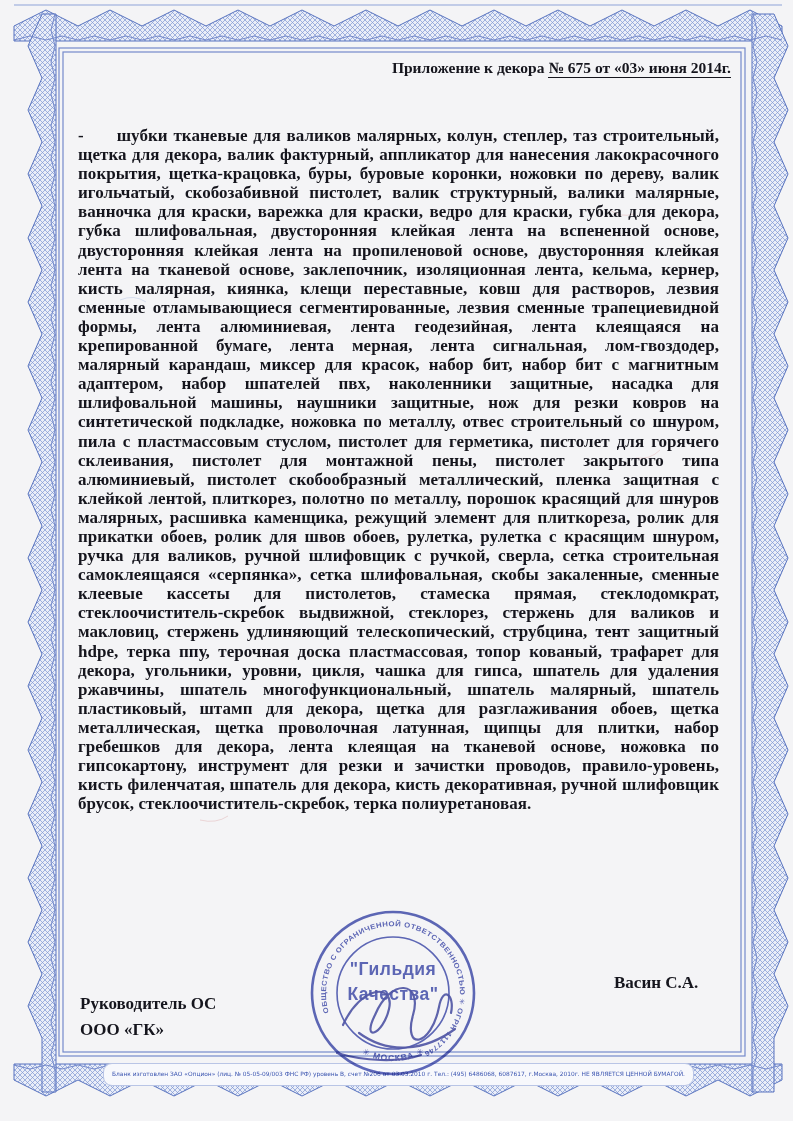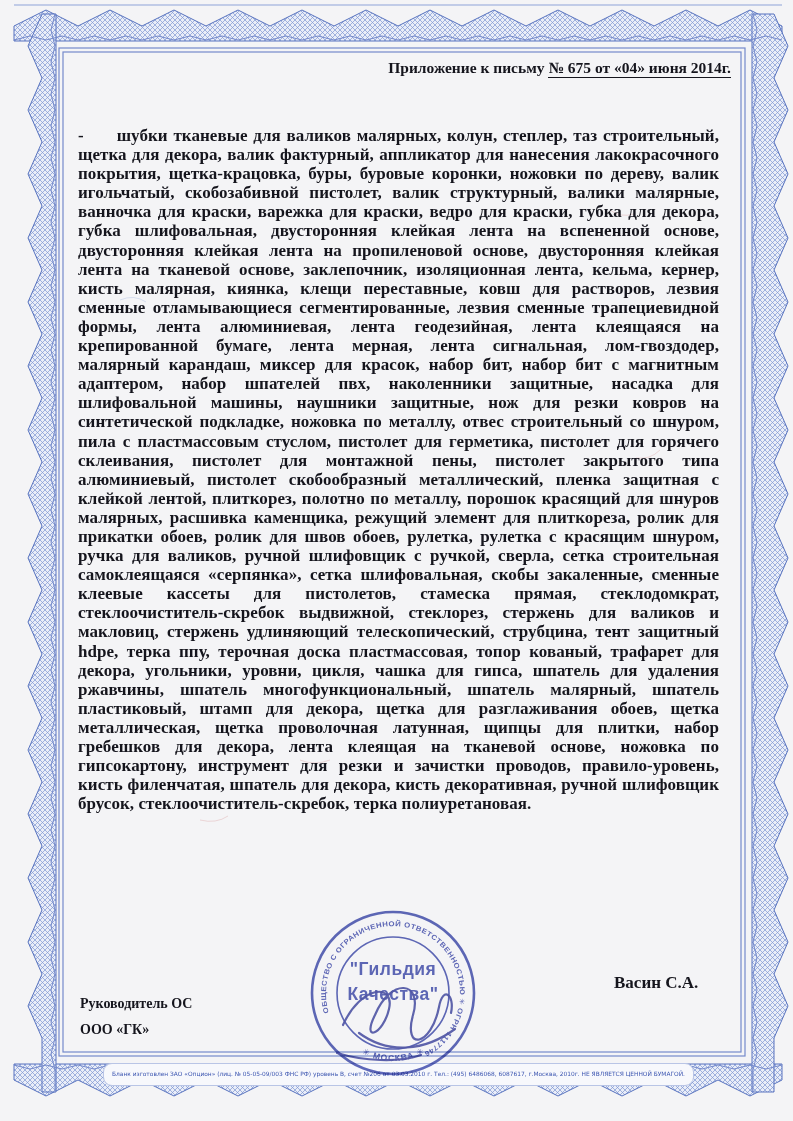--- a/index.html
+++ b/index.html
@@ -17,21 +17,21 @@
   .header .u{border-bottom:1.6px solid #15151d;padding-bottom:1px;}
   .header .sheet{padding-right:14px;}
   .bodytext{
     position:absolute;left:78px;top:126px;width:641px;z-index:2;
     font-weight:700;font-size:17px;line-height:19.1px;text-align:justify;
     letter-spacing:0.05px;
   }
   .bodytext .gap{display:inline-block;width:33px;}
   .sig-left{
     position:absolute;left:80px;top:991px;z-index:2;
-    font-weight:700;font-size:14px;line-height:26px;
+    font-weight:700;font-size:17px;line-height:26px;
   }
   .sig-right{
     position:absolute;left:614px;top:973px;z-index:2;
     font-weight:700;font-size:17px;
   }
   .fineprint{
     position:absolute;left:103px;top:1063px;width:589px;height:21px;z-index:1;
     background:#f7f8fc;border:1px solid #b9c5e6;border-radius:9px;
     font-family:"DejaVu Sans","Liberation Sans",sans-serif;
     font-size:5.9px;line-height:21px;color:#3b55b0;text-align:center;
@@ -74,21 +74,21 @@
       <path d="M610 210 q10 8 24 4" fill="none" stroke="#d99a9a" stroke-width="0.8" opacity="0.45"></path>
       <path d="M200 820 q16 4 28 -4" fill="none" stroke="#d99a9a" stroke-width="0.8" opacity="0.45"></path>
       <path d="M520 640 q12 -8 26 -2" fill="none" stroke="#9bb0de" stroke-width="0.8" opacity="0.45"></path>
       <path d="M660 450 q-10 10 -24 8" fill="none" stroke="#d99a9a" stroke-width="0.8" opacity="0.45"></path>
       <path d="M300 760 q14 6 30 0" fill="none" stroke="#d99a9a" stroke-width="0.8" opacity="0.45"></path>
       <path d="M430 150 q12 2 22 8" fill="none" stroke="#9bb0de" stroke-width="0.8" opacity="0.45"></path>
       <path d="M170 560 q10 -10 24 -6" fill="none" stroke="#d99a9a" stroke-width="0.8" opacity="0.45"></path>
     </svg>
 
   <div class="header">
-    <div><span>Приложение к письму </span><span class="u">№ 675 от «04» июня 2014г.</span></div>
+    <div><span>Приложение к декора </span><span class="u">№ 675 от «03» июня 2014г.</span></div>
   </div>
 
   <div class="bodytext"><span>-</span><span class="gap"></span><span>шубки тканевые для валиков малярных, колун, степлер, таз строительный, щетка для декора, валик фактурный, аппликатор для нанесения лакокрасочного покрытия, щетка-крацовка, буры, буровые коронки, ножовки по дереву, валик игольчатый, скобозабивной пистолет, валик структурный, валики малярные, ванночка для краски, варежка для краски, ведро для краски, губка для декора, губка шлифовальная, двусторонняя клейкая лента на вспененной основе, двусторонняя клейкая лента на пропиленовой основе, двусторонняя клейкая лента на тканевой основе, заклепочник, изоляционная лента, кельма, кернер, кисть малярная, киянка, клещи переставные, ковш для растворов, лезвия сменные отламывающиеся сегментированные, лезвия сменные трапециевидной формы, лента алюминиевая, лента геодезийная, лента клеящаяся на крепированной бумаге, лента мерная, лента сигнальная, лом-гвоздодер, малярный карандаш, миксер для красок, набор бит, набор бит с магнитным адаптером, набор шпателей пвх, наколенники защитные, насадка для шлифовальной машины, наушники защитные, нож для резки ковров на синтетической подкладке, ножовка по металлу, отвес строительный со шнуром, пила с пластмассовым стуслом, пистолет для герметика, пистолет для горячего склеивания, пистолет для монтажной пены, пистолет закрытого типа алюминиевый, пистолет скобообразный металлический, пленка защитная с клейкой лентой, плиткорез, полотно по металлу, порошок красящий для шнуров малярных, расшивка каменщика, режущий элемент для плиткореза, ролик для прикатки обоев, ролик для швов обоев, рулетка, рулетка с красящим шнуром, ручка для валиков, ручной шлифовщик с ручкой, сверла, сетка строительная самоклеящаяся «серпянка», сетка шлифовальная, скобы закаленные, сменные клеевые кассеты для пистолетов, стамеска прямая, стеклодомкрат, стеклоочиститель-скребок выдвижной, стеклорез, стержень для валиков и макловиц, стержень удлиняющий телескопический, струбцина, тент защитный hdpe, терка ппу, терочная доска пластмассовая, топор кованый, трафарет для декора, угольники, уровни, цикля, чашка для гипса, шпатель для удаления ржавчины, шпатель многофункциональный, шпатель малярный, шпатель пластиковый, штамп для декора, щетка для разглаживания обоев, щетка металлическая, щетка проволочная латунная, щипцы для плитки, набор гребешков для декора, лента клеящая на тканевой основе, ножовка по гипсокартону, инструмент для резки и зачистки проводов, правило-уровень, кисть филенчатая, шпатель для декора, кисть декоративная, ручной шлифовщик брусок, стеклоочиститель-скребок, терка полиуретановая.</span></div>
 
   <div class="fineprint">Бланк изготовлен ЗАО «Опцион» (лиц. № 05-05-09/003 ФНС РФ) уровень В, счет №206 от 03.03.2010 г. Тел.: (495) 6486068, 6087617, г.Москва, 2010г. НЕ ЯВЛЯЕТСЯ ЦЕННОЙ БУМАГОЙ.</div>
 
   <div class="sig-left">
     <div>Руководитель ОС</div>
     <div>ООО «ГК»</div>
   </div>

